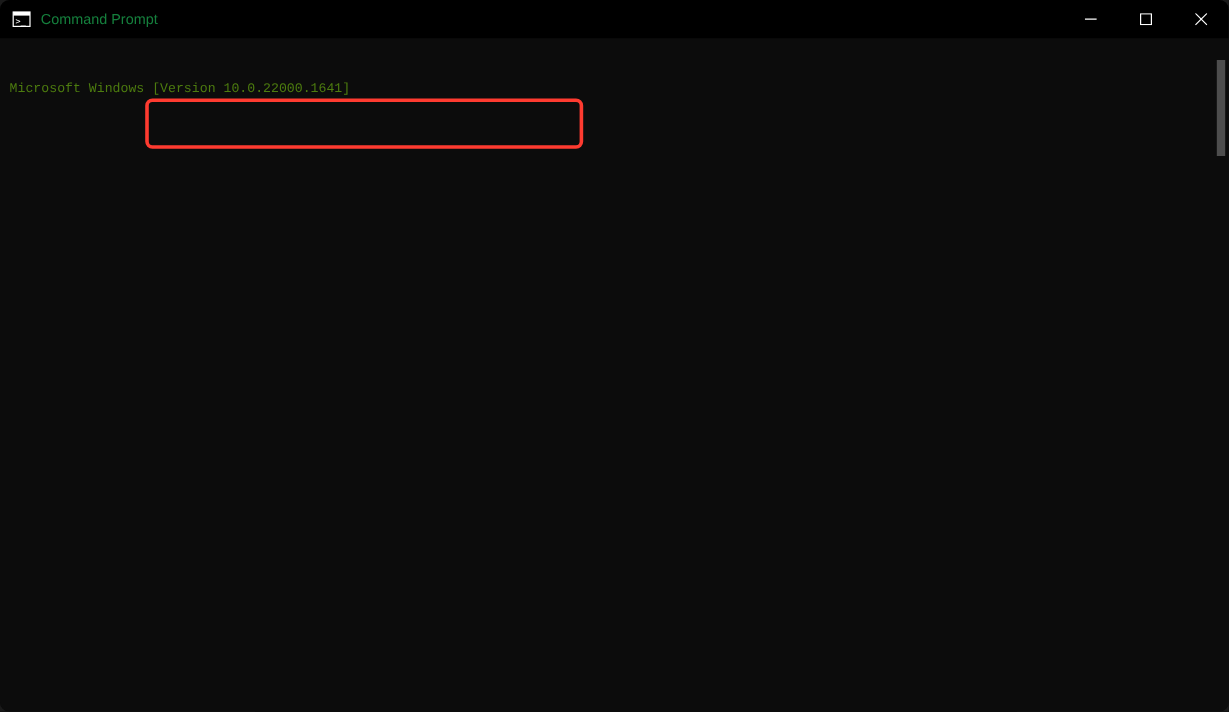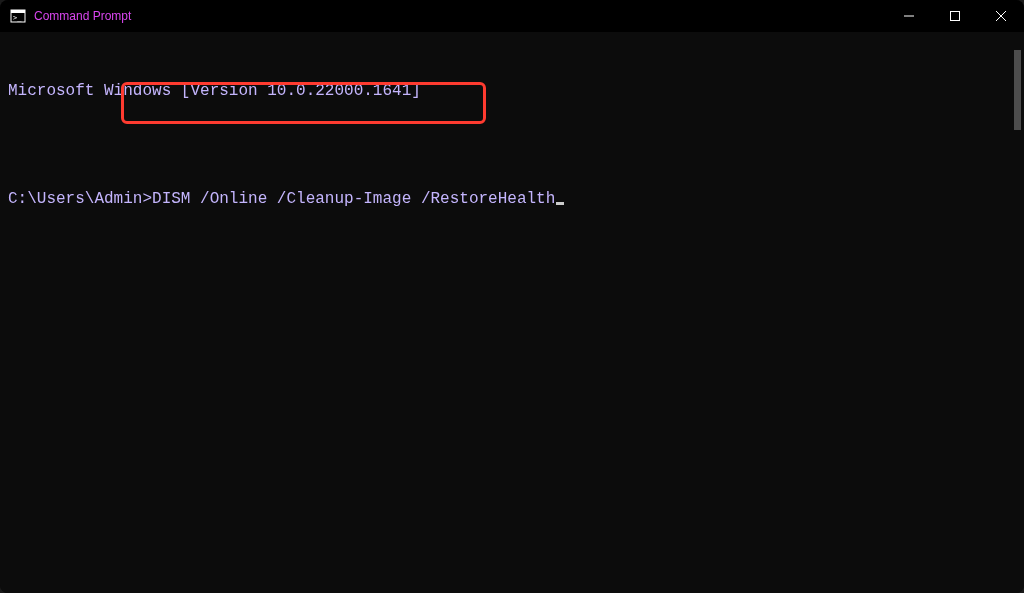--- a/index.html
+++ b/index.html
@@ -35,21 +35,21 @@
       margin-right: 8px;
       display: flex;
       align-items: center;
       justify-content: center;
     }
     .titlebar-icon svg {
       width: 16px;
       height: 16px;
     }
     .titlebar-title {
-      color: #d946ef;
+      color: #15803d;
       font-family: "Segoe UI", sans-serif;
       font-size: 12px;
       flex: 1;
     }
     .window-controls {
       display: flex;
       height: 100%;
     }
     .window-control {
       width: 46px;
@@ -65,22 +65,22 @@
       width: 10px;
       height: 10px;
       stroke: #ffffff;
       stroke-width: 1;
       fill: none;
     }
     .terminal-body {
       flex: 1;
       background: #0c0c0c;
       padding: 6px 8px;
-      color: #c4b5fd;
-      font-size: 16px;
+      color: #4d7c0f;
+      font-size: 11px;
       line-height: 1.35;
       font-family: Consolas, "Courier New", monospace;
       white-space: pre;
       position: relative;
     }
     .terminal-line {
       white-space: pre;
     }
     .cursor-block {
       display: inline-block;
@@ -141,18 +141,17 @@
             <line x1="0" y1="0" x2="10" y2="10"></line>
             <line x1="10" y1="0" x2="0" y2="10"></line>
           </svg>
       </div>
     </div>
   </div>
 
   <div class="terminal-body">
     <div class="terminal-line">Microsoft Windows [Version 10.0.22000.1641]</div>
     <div class="terminal-line"></div>
-    <div class="terminal-line"><span>C:\Users\Admin&gt;</span><span>DISM /Online /Cleanup-Image /RestoreHealth</span><span class="cursor-block"></span></div>
   </div>
 
   <div class="scrollbar"></div>
   <div class="highlight-box"></div>
 </div>
 
 </body></html>

